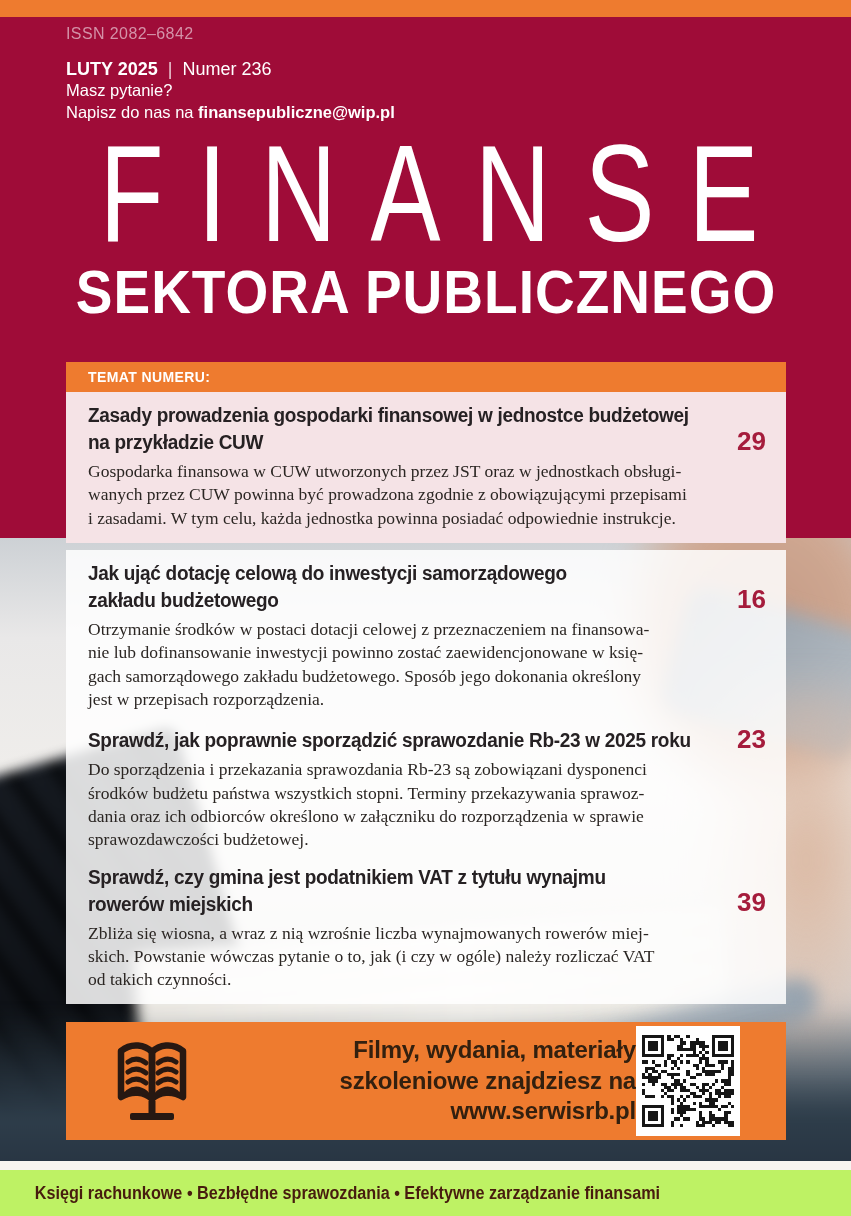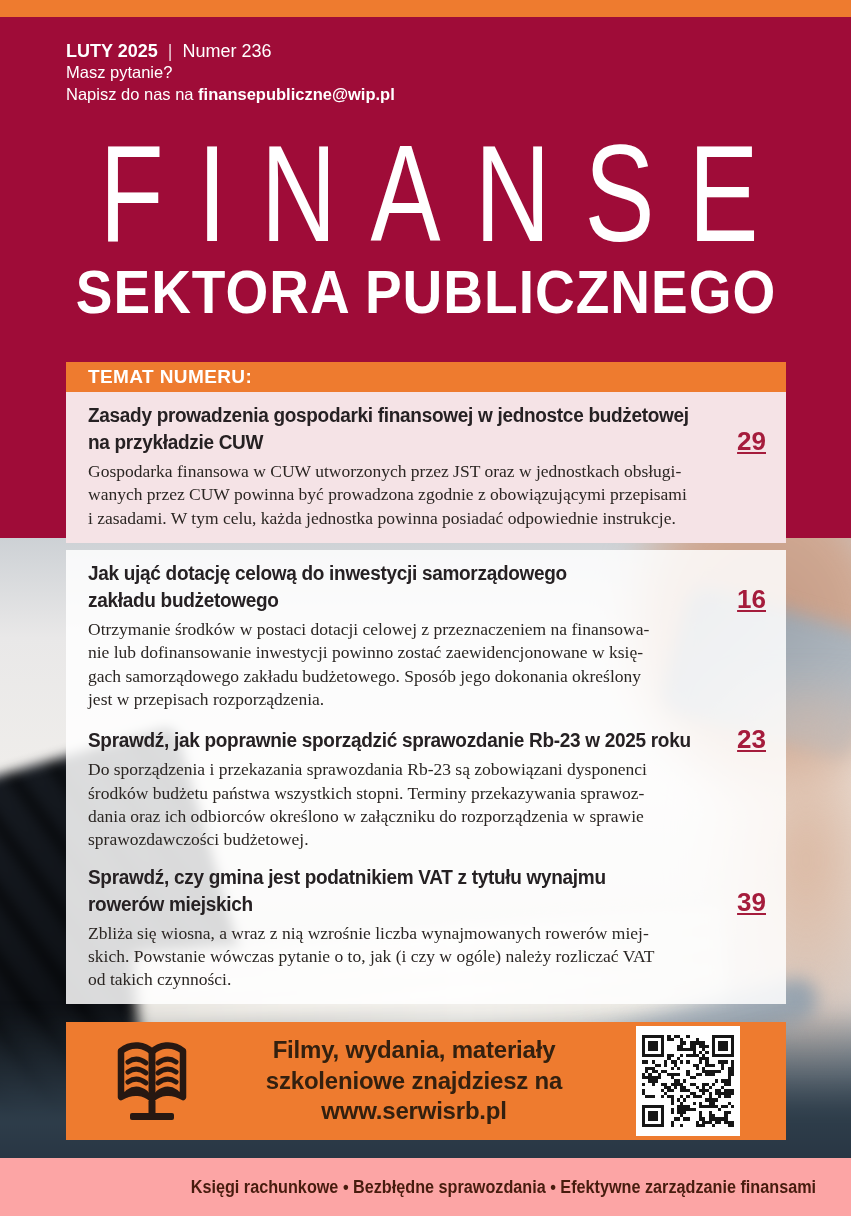--- a/index.html
+++ b/index.html
@@ -43,58 +43,59 @@
           background:repeating-linear-gradient(0deg,rgba(150,150,155,.35) 0 2px,rgba(0,0,0,0) 2px 26px),
                      linear-gradient(95deg,#efece6,#f7f5f0 55%,#e9e6df);
           transform:rotate(-5deg);filter:blur(7px);}
   .ph-pen{right:30px;bottom:110px;width:300px;height:42px;border-radius:20px;
           background:linear-gradient(90deg,rgba(185,193,201,0),#b9c1c9 40%,#93a0ac);transform:rotate(-14deg);filter:blur(9px);}
   .ph-dark{left:-20px;bottom:-16px;width:900px;height:170px;
            background:linear-gradient(180deg,rgba(46,61,74,0),#2e3d4a 65%,#263341);filter:blur(6px);}
 
   
   .column{position:absolute;left:66px;top:362px;width:720px;}
-  .temat{height:30px;background:#ee7b2f;color:#fff;font-weight:bold;font-size:19px;
+  .temat{height:30px;background:#ee7b2f;color:#fff;font-weight:bold;font-size:14px;
          display:flex;align-items:center;padding-left:22px;letter-spacing:.4px;}
   .box{padding:13px 20px 13px 22px;}
   .box.pink{background:#f5e3e6;}
   .box.white{margin-top:7px;background:rgba(255,255,255,.85);}
   .article + .article{margin-top:15px;}
   .a-head{display:flex;align-items:flex-end;justify-content:space-between;gap:16px;}
   .a-title{font-weight:bold;font-size:19px;line-height:1.32;color:#262123;letter-spacing:-.3px;
            white-space:pre-line;transform:scaleY(1.08);transform-origin:0 100%;}
-  .a-page{font-weight:bold;font-size:26px;color:#a51c3c;line-height:1.05;flex:0 0 auto;text-decoration:underline;}
+  .a-page{font-weight:bold;font-size:26px;color:#a51c3c;line-height:1.05;flex:0 0 auto;}
   .a-sum{margin-top:5px;font-family:"Liberation Serif",serif;font-size:17.5px;line-height:1.33;
          color:#2b2623;white-space:pre-line;}
 
   
   .banner{position:absolute;left:66px;top:1022px;width:720px;height:118px;background:#ee7b2f;
           display:flex;align-items:center;}
   .banner-icon{margin-left:46px;flex:0 0 auto;display:flex;}
-  .banner-text{flex:1 1 auto;text-align:center;font-size:24px;font-weight:bold;color:#33200f;
+  .banner-text{flex:1 1 auto;text-align:right;font-size:24px;font-weight:bold;color:#33200f;
                line-height:1.28;white-space:pre-line;letter-spacing:-.2px;}
   .qr-box{margin-right:46px;flex:0 0 auto;width:104px;height:110px;background:#fff;
           display:flex;align-items:center;justify-content:center;}
   .qr-box svg{width:92px;height:92px;shape-rendering:crispEdges;}
 
   
   .footer-strip{position:absolute;left:0;right:0;bottom:46px;height:9px;background:#f8f5f0;}
-  .footer{position:absolute;left:0;right:0;bottom:0;height:58px;background:#fca5a5;
-          display:flex;align-items:center;justify-content:flex-end;}
+  .footer{position:absolute;left:0;right:0;bottom:0;height:46px;background:#bef264;
+          display:flex;align-items:center;justify-content:flex-start;}
   .footer-text{font-weight:bold;font-size:18px;color:#471c0e;white-space:nowrap;
                transform:scaleX(.9);transform-origin:center;}
 </style>
 </head>
 <body>
 
 <div class="page">
 
   <div class="topbar"></div>
 
   <div class="masthead">
+    <div class="issn">ISSN 2082–6842</div>
     <div class="issue-line">
       <span class="month">LUTY 2025</span>
       <span class="sep">|</span>
       <span>Numer 236</span>
     </div>
     <div class="contact">
       <div>Masz pytanie?</div>
       <div>
         <span>Napisz do nas na </span>
         <span class="email">finansepubliczne@wip.pl</span>

